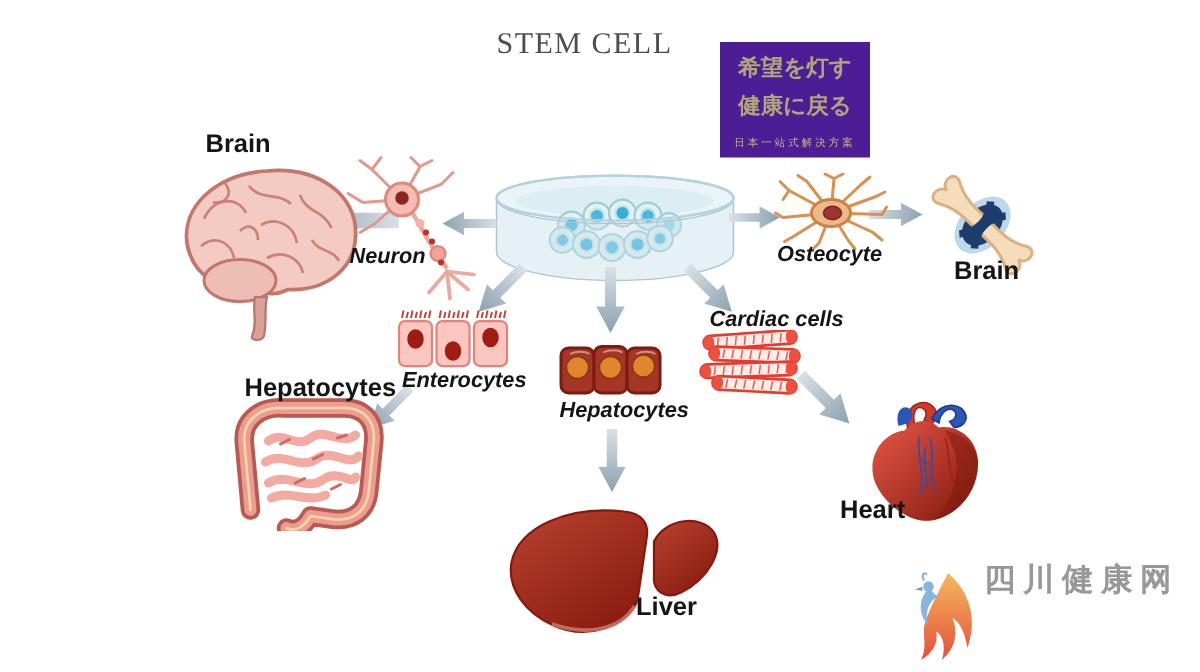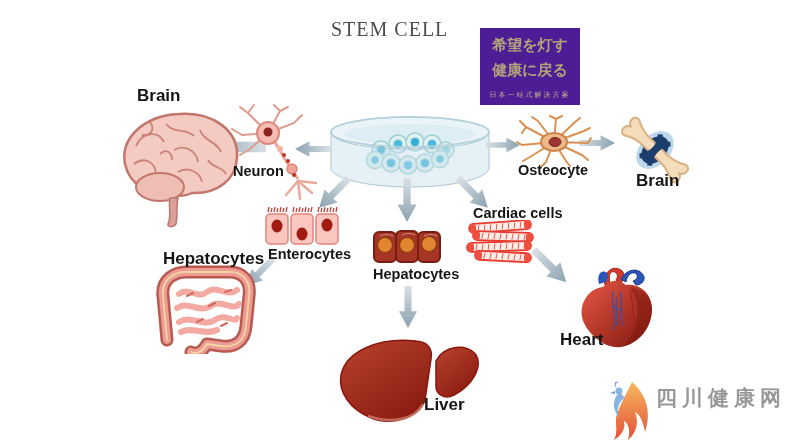--- a/index.html
+++ b/index.html
@@ -1,35 +1,35 @@
 <!DOCTYPE html>
 <html><head>
 <meta charset="utf-8">
 <style>
   html,body{margin:0;padding:0;background:#fff;}
   #canvas{position:relative;width:800px;height:448px;background:#ffffff;overflow:hidden;
           font-family:"Liberation Sans",sans-serif;}
   .abs{position:absolute;}
   .lbl{position:absolute;font-weight:bold;color:#151515;white-space:nowrap;}
   .lbl-lg{font-size:17px;}
-  .lbl-md{font-size:14.5px;}
+  .lbl-md{font-size:14.5px;font-style:italic;}
   .arrow{position:absolute;}
   
   #jmt-box{position:absolute;left:265px;top:25px;width:215px;height:80px;background:#b3a67e;overflow:hidden;}
   #jmt-mono{position:absolute;left:0;top:-6px;width:100%;text-align:center;font-size:58px;line-height:1;
             font-weight:bold;color:rgba(255,255,255,0.55);letter-spacing:2px;}
   #jmt-jp{position:absolute;left:0;top:34px;width:100%;text-align:center;font-size:19px;font-weight:bold;
           color:#ffffff;letter-spacing:1px;}
   #jmt-en{position:absolute;left:0;top:58px;width:100%;text-align:center;font-size:10.5px;font-weight:bold;
           color:#ffffff;letter-spacing:1px;}
   #cream-box{position:absolute;left:480px;top:28px;width:100px;height:77px;background:#4c1d95;}
   .cream-line{position:absolute;width:100%;text-align:center;color:#b3a47a;font-size:15px;font-weight:bold;}
   #cream-sub{position:absolute;top:62px;width:100%;text-align:center;color:#c4b68e;font-size:7px;letter-spacing:2px;}
   #stem-title{position:absolute;left:331px;top:18px;font-size:20px;color:#4d4d4d;letter-spacing:1px;font-family:Liberation Serif, serif;}
-  #wm-name{position:absolute;left:656px;top:384px;font-size:21px;font-weight:bold;color:#989898;letter-spacing:5px;}
+  #wm-name{position:absolute;left:656px;top:372px;font-size:21px;font-weight:bold;color:#989898;letter-spacing:5px;}
   #wm-url{position:absolute;left:658px;top:413px;font-size:17.5px;font-weight:bold;color:#989898;letter-spacing:1.5px;}
 </style>
 </head>
 <body>
 
 <div id="canvas">
 
   <svg width="0" height="0" style="position:absolute">
     <defs>
       <linearGradient id="agrad" x1="0" y1="0" x2="1" y2="0">

